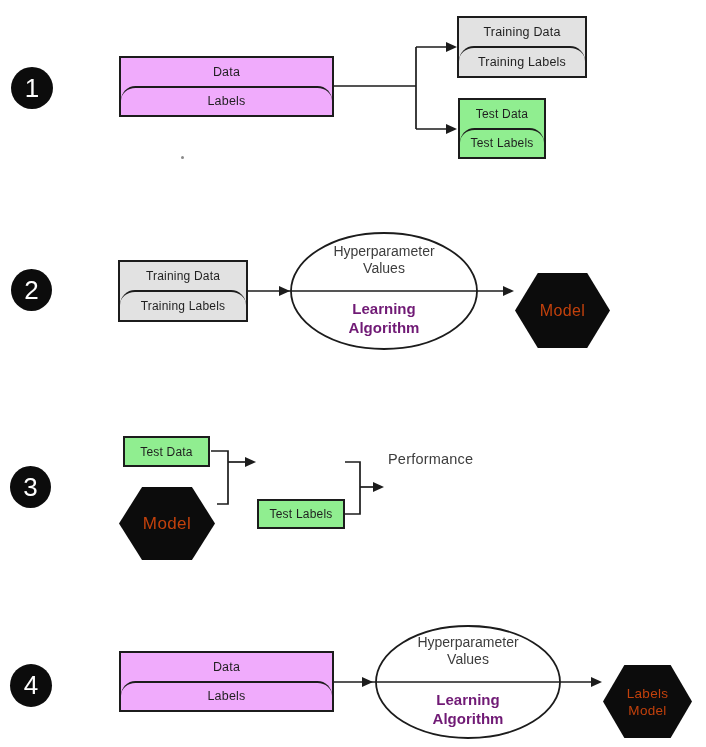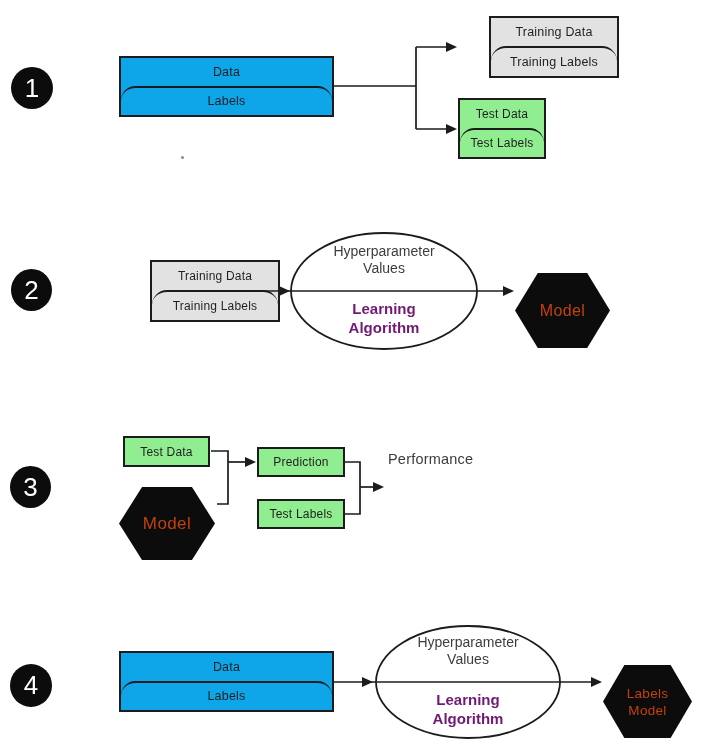--- a/index.html
+++ b/index.html
@@ -7,23 +7,23 @@
   body { font-family:"Liberation Sans",sans-serif; color:var(--text-dark,#1f1f1f); }
   .canvas { position:relative; width:706px; height:747px; background:#fff; overflow:hidden; }
   svg.layer { position:absolute; left:0; top:0; z-index:2; pointer-events:none; }
   .ln   { stroke:var(--line,#1c1c1c); stroke-width:1.7; fill:none; }
   .head { fill:var(--line,#1c1c1c); stroke:none; }
   .oval { fill:#ffffff; stroke:var(--line,#1c1c1c); stroke-width:1.8; }
 
   .step-circle { position:absolute; z-index:3; background:var(--shape-black,#0c0c0c);
     border-radius:50%; color:#fff; display:flex; align-items:center; justify-content:center;
     font-size:26px; }
-  .twobox { position:absolute; z-index:1; border:2px solid var(--line,#1c1c1c); background:#0ea5e9;
+  .twobox { position:absolute; z-index:1; border:2px solid var(--line,#1c1c1c); background:#f0abfc;
     display:flex; flex-direction:column; }
-  .twobox.gray  { background:var(--gray,#e2e2e2);margin-left:32px; }
+  .twobox.gray  { background:var(--gray,#e2e2e2); }
   .twobox.green { background:var(--green,#90ee90); }
   .twobox .row { flex:1; display:flex; align-items:center; justify-content:center;
     font-size:12.5px; letter-spacing:.2px; }
   .twobox .row + .row { border-top:2px solid var(--line,#1c1c1c);border-radius:15px; }
   .sbox { position:absolute; z-index:3; border:2px solid var(--line,#1c1c1c);
     background:var(--green,#90ee90); display:flex; align-items:center; justify-content:center;
     font-size:12px; letter-spacing:.2px; }
   .hex { position:absolute; z-index:1; background:var(--shape-black,#0c0c0c);
     clip-path:polygon(24% 0,76% 0,100% 50%,76% 100%,24% 100%,0 50%);
     color:#c2410c; display:flex; flex-direction:column; align-items:center; justify-content:center;
@@ -115,23 +115,20 @@
   </div>
 
   <div class="hex one-line" style="left:119px;top:467px;width:96px;height:73px;font-size:17px">
     <span>Model</span>
   </div>
 
   <div class="sbox" style="left:123px;top:436px;width:87px;height:31px">
     <span>Test Data</span>
   </div>
 
-  <div class="sbox" style="left:257px;top:447px;width:88px;height:30px">
-    <span>Prediction</span>
-  </div>
 
   <div class="sbox" style="left:257px;top:499px;width:88px;height:30px">
     <span>Test Labels</span>
   </div>
 
   <div class="free-label" style="left:388px;top:451px">Performance</div>
 
   <div class="step-circle" style="left:10px;top:664px;width:42px;height:43px">
     <span>4</span>
   </div>

